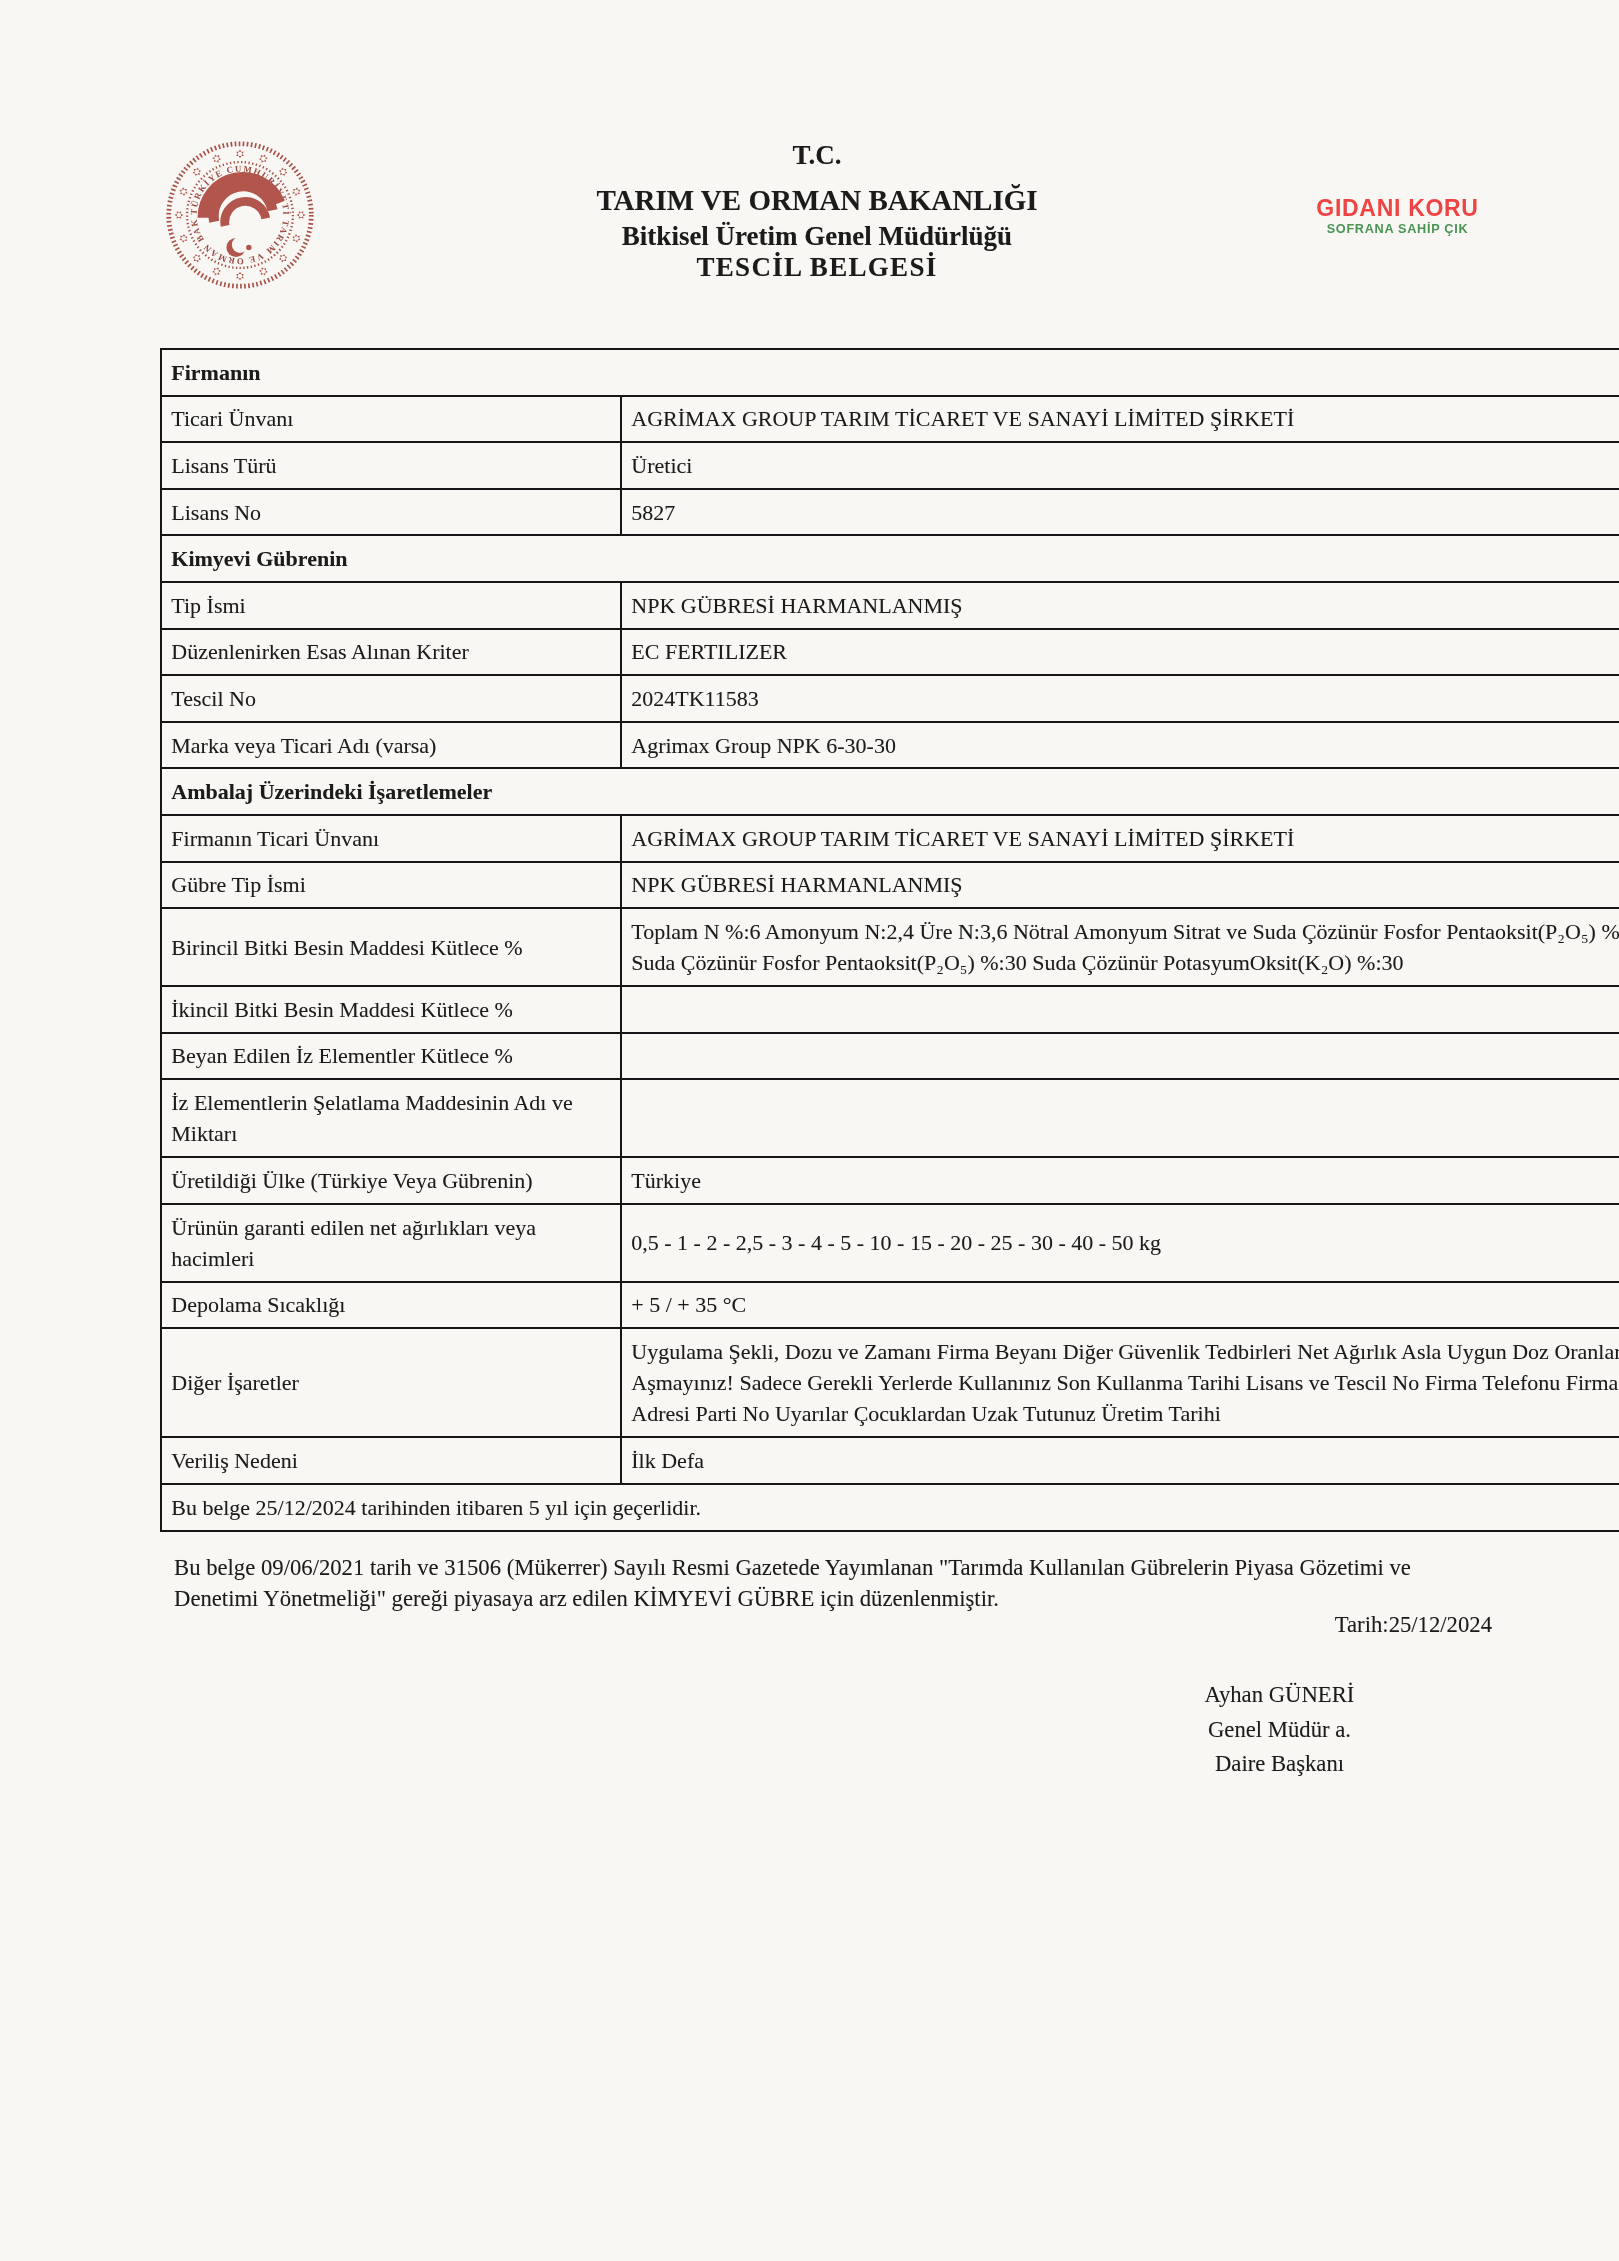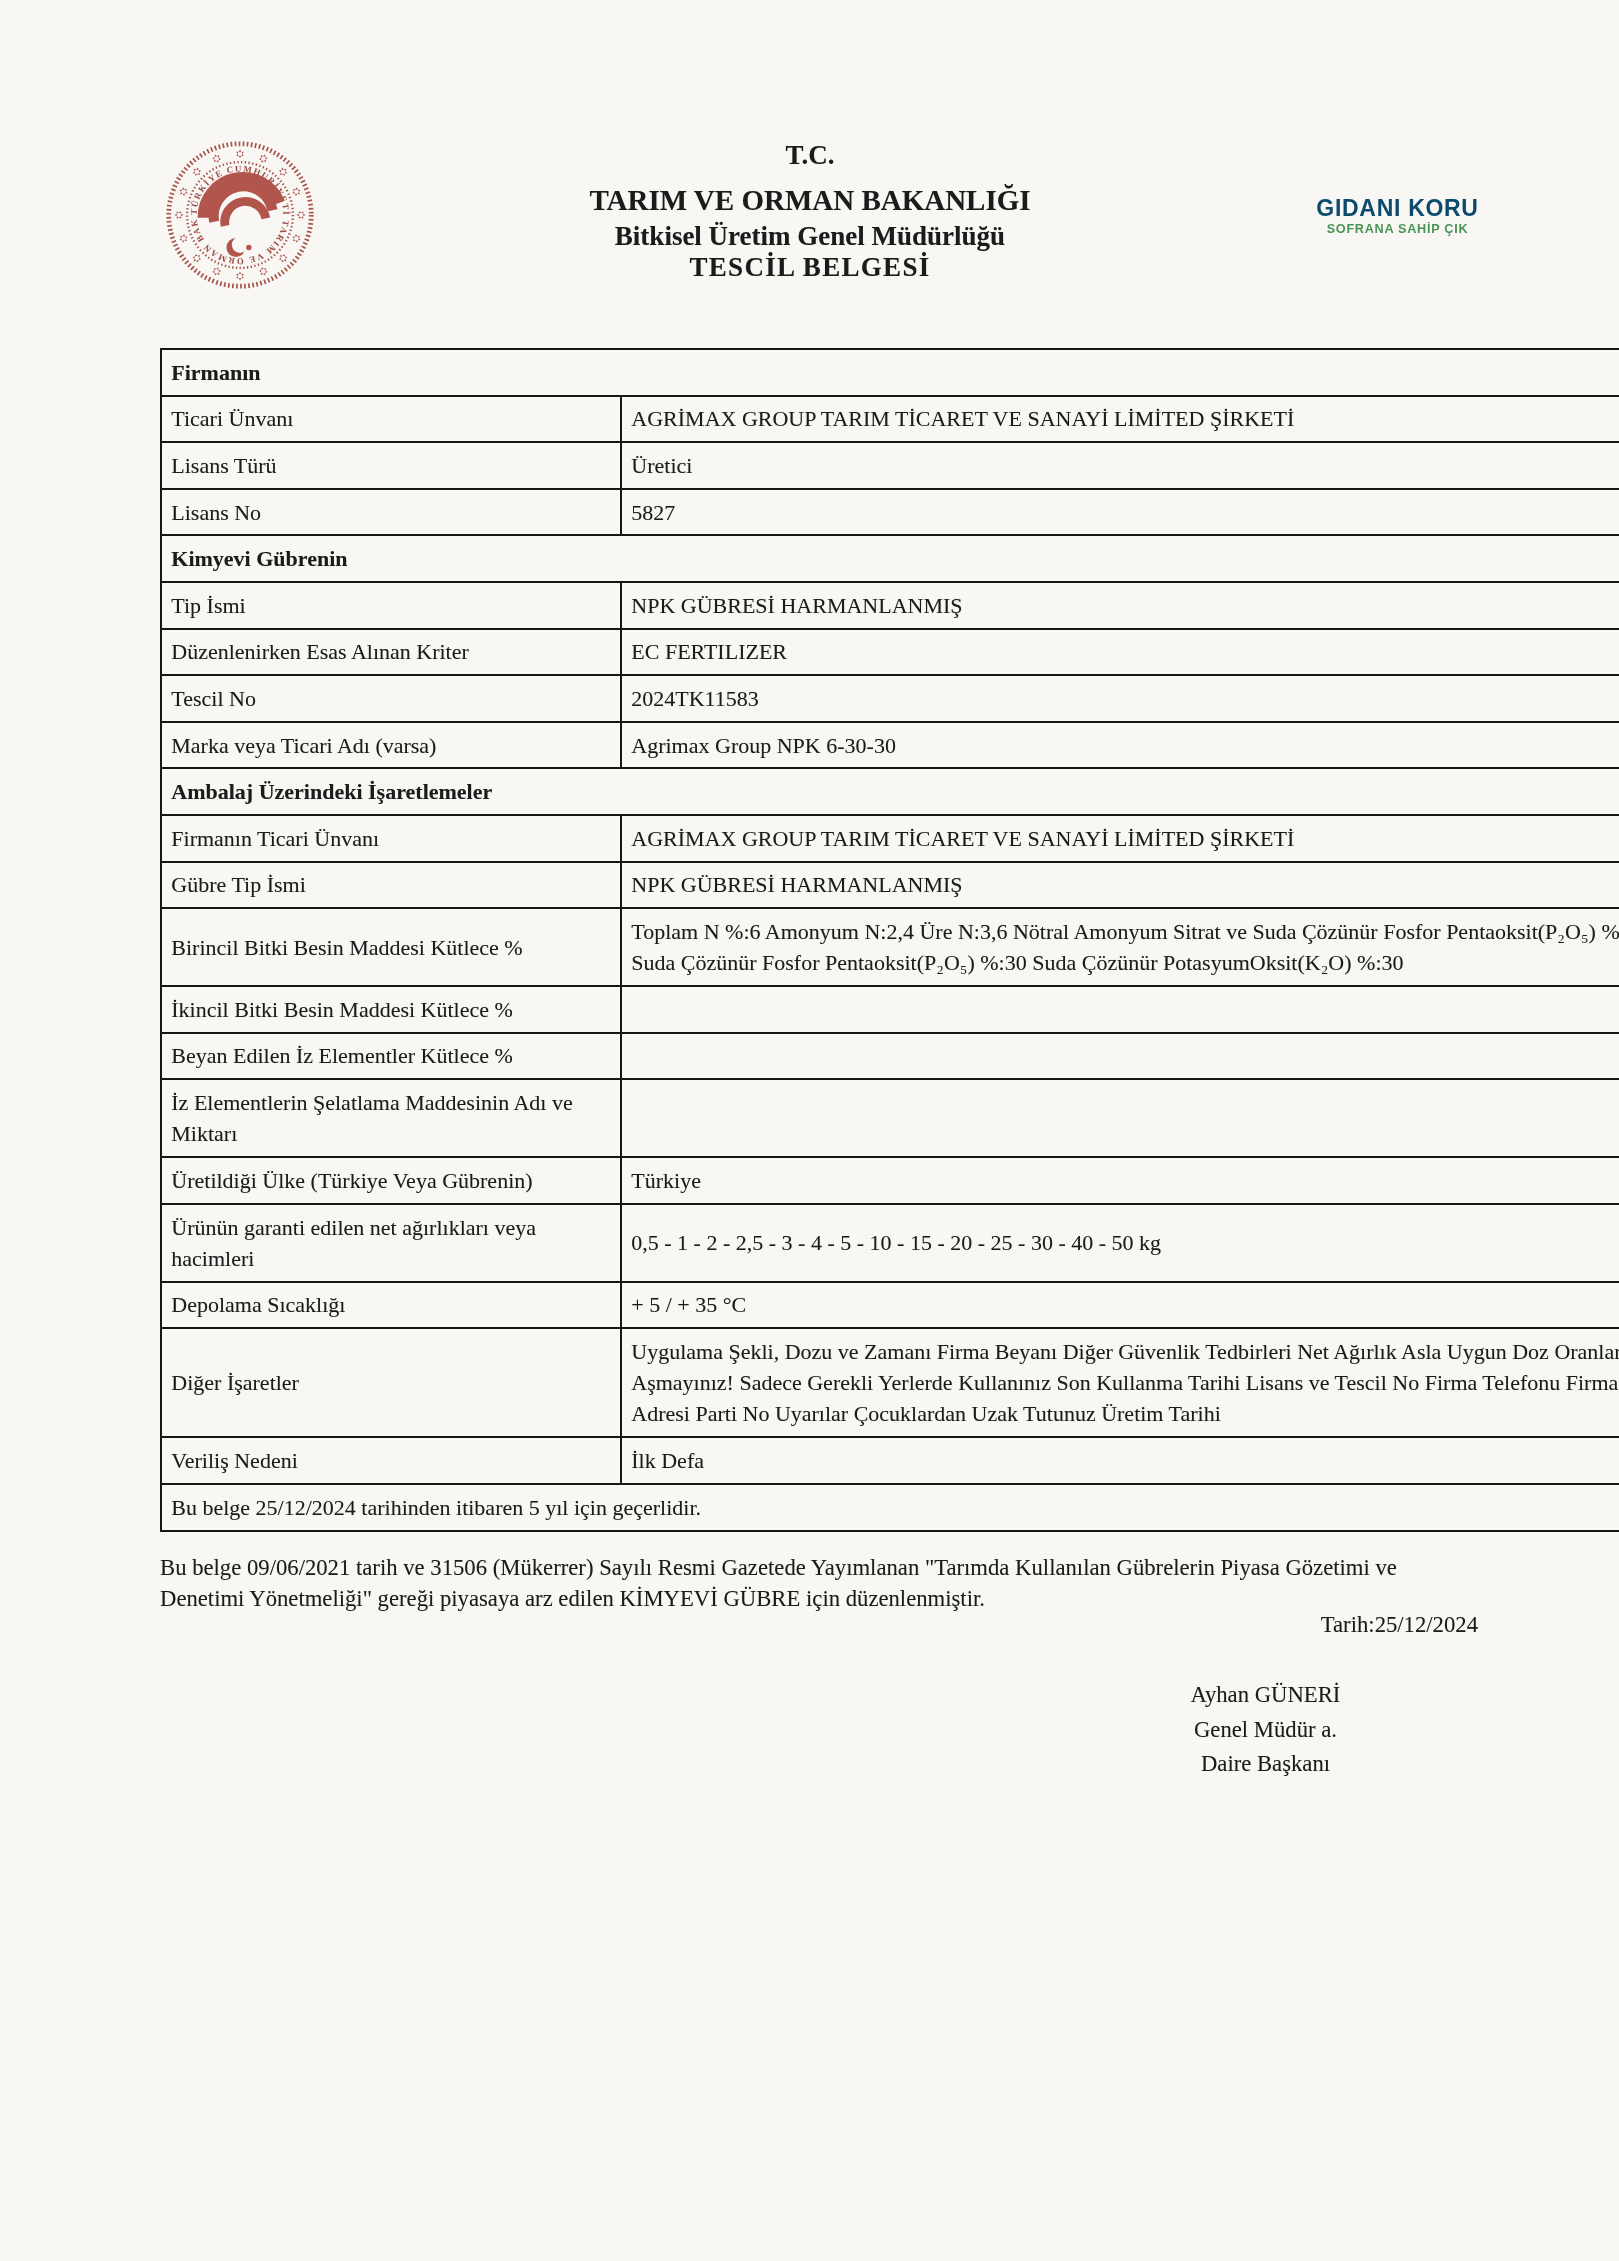--- a/index.html
+++ b/index.html
@@ -36,21 +36,21 @@
   table.cert td{
     border:2px solid #161616;
     padding:6.7px 10.7px 6.7px 9.3px;
     vertical-align:middle;
     overflow:hidden;
   }
   table.cert tr{height:44px;}
   td.section-cell{font-weight:bold;}
   td.value-cell{padding-left:10px;}
   
-  .ink{text-shadow:0 0 0.7px rgba(20,20,20,0.25);}
+  .ink{text-shadow:0 0 0.7px rgba(20,20,20,0.25);padding-left:14px;}
 
   
   .reg-note{position:absolute;left:160px;top:1552px;width:1318px;
     font-size:22.7px;line-height:1.38;}
   .date-line{position:absolute;left:160px;top:1612px;width:1318px;
     font-size:22.7px;text-align:right;}
   .signature{position:absolute;left:1099px;top:1678px;width:333px;
     font-size:22.7px;line-height:1.52;text-align:center;}
 </style>
 </head>
@@ -98,21 +98,21 @@
   </svg>
 
   <div class="header-block ink">
     <div class="h-tc">T.C.</div>
     <div class="h-ministry">TARIM VE ORMAN BAKANLIĞI</div>
     <div class="h-directorate">Bitkisel Üretim Genel Müdürlüğü</div>
     <div class="h-doctitle">TESCİL BELGESİ</div>
   </div>
 
   <div class="campaign">
-    <div class="campaign-line1" style="color: #0c4a6e;">GIDANI KORU</div>
+    <div class="campaign-line1" style="color: #ef4444;">GIDANI KORU</div>
     <div class="campaign-line2" style="color: rgb(74, 148, 85);">SOFRANA SAHİP ÇIK</div>
   </div>
 
   <table class="cert ink">
     <colgroup>
         <col class="c1">
         <col class="c2">
       </colgroup>
     <tbody>
         <tr>

